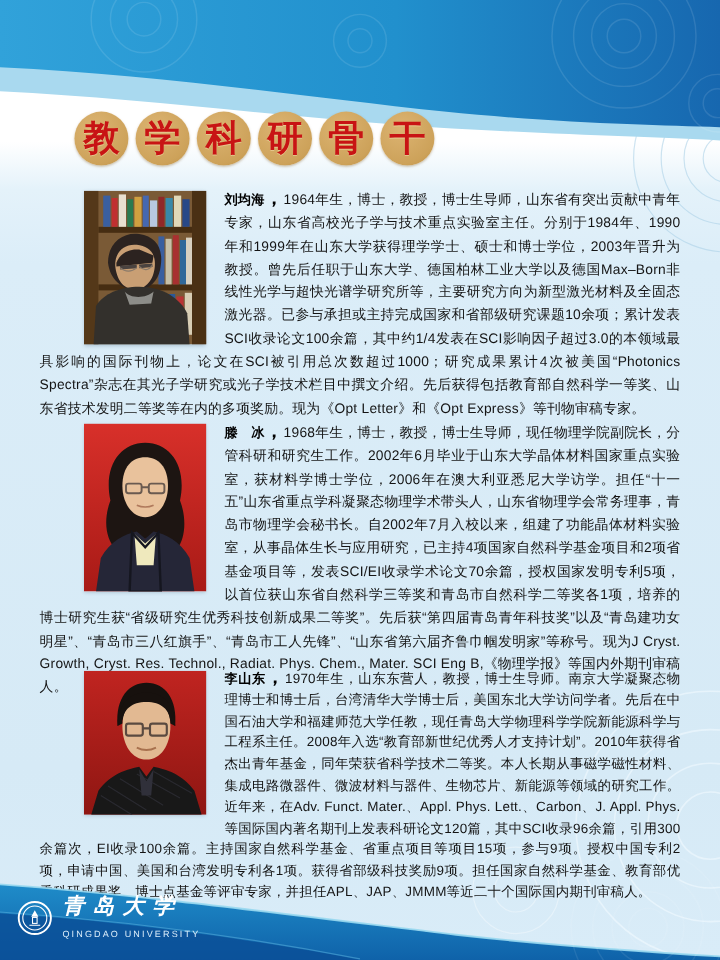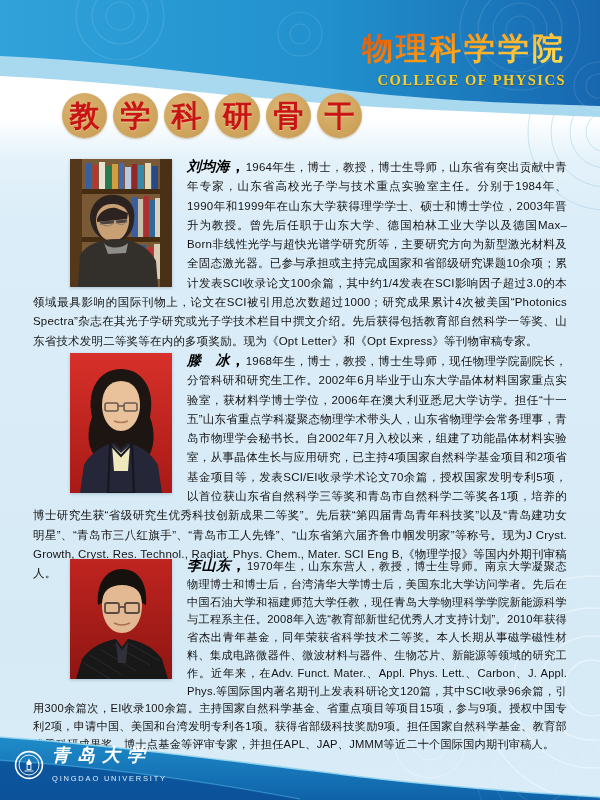--- a/index.html
+++ b/index.html
@@ -44,21 +44,21 @@
   .profile{position:absolute;left:33px;width:534px;z-index:2;}
   .p1{top:156px;}
   .p2{top:350px;}
   .p3{top:556px;}
   .photo{float:left;margin:3px 15px 5px 37px;box-shadow:0 1px 3px rgba(40,70,100,.25);}
   .bio{
     margin:0;font-size:11.5px;line-height:19.3px;color:#141414;
     text-align:justify;letter-spacing:.2px;
   }
   .p3 .bio{font-size:11.2px;line-height:17.8px;}
-  .pname{font-size:14px;font-weight:bold;color:#000;font-style:italic;}
+  .pname{font-size:11px;font-weight:bold;color:#000;}
   .psep{font-size:15.5px;font-weight:bold;color:#000;}
   
   .footer{position:absolute;left:0;bottom:0;width:600px;height:85px;z-index:5;}
   .logo-row{position:absolute;left:14px;bottom:17px;display:flex;align-items:center;gap:8px;}
   .uni-text .cn{
     font-family:"Liberation Serif",serif;font-weight:bold;font-style:italic;
     font-size:18px;letter-spacing:7px;color:#ffffff;line-height:1.1;
   }
   .uni-text .en{
     font-size:7.5px;letter-spacing:1.8px;color:#dceefb;margin-top:8px;
@@ -110,24 +110,20 @@
           <circle cx="520" cy="30" r="60"></circle>
         <circle cx="120" cy="16" r="14"></circle>
           <circle cx="120" cy="16" r="28"></circle>
           <circle cx="120" cy="16" r="44"></circle>
         <circle cx="300" cy="34" r="10"></circle>
           <circle cx="300" cy="34" r="22"></circle>
         <circle cx="598" cy="86" r="12"></circle>
           <circle cx="598" cy="86" r="24"></circle>
       </g>
     </svg>
-    <div class="title-wrap">
-      <div class="title-cn">物理科学学院</div>
-      <div class="title-en">COLLEGE OF PHYSICS</div>
-    </div>
   </div>
 
   <div class="banner">
     <div class="coin">
         <span>教</span>
       </div>
     <div class="coin">
         <span>学</span>
       </div>
     <div class="coin">

